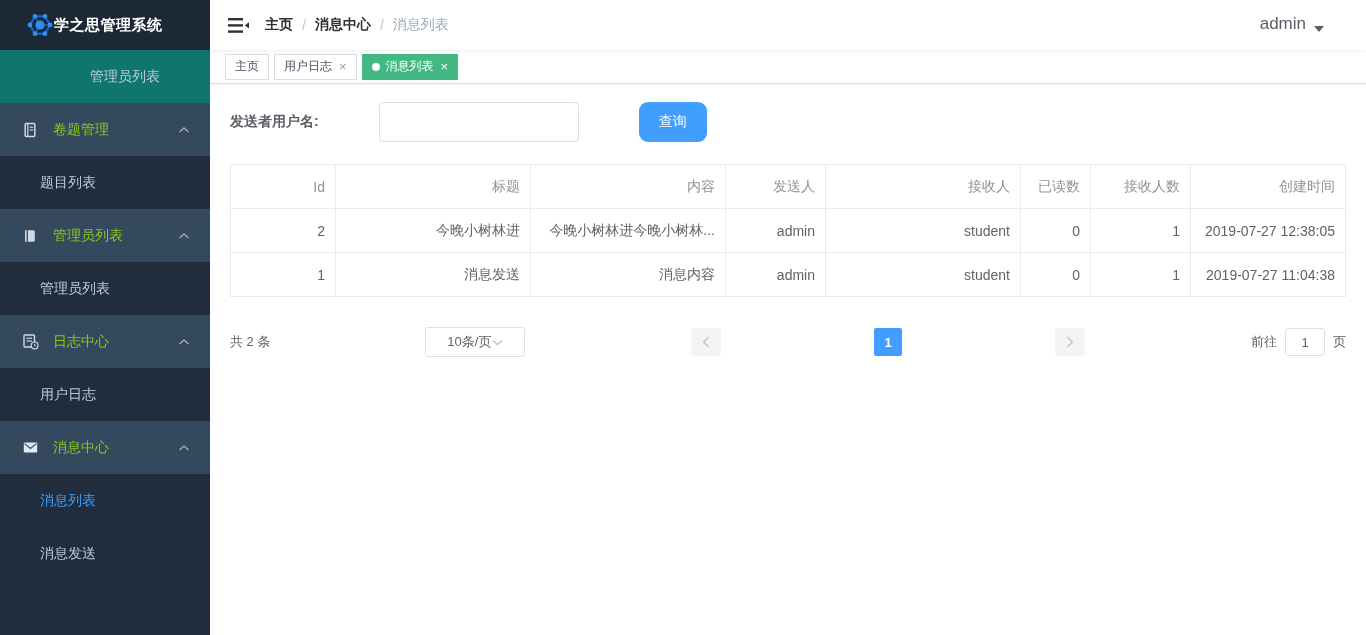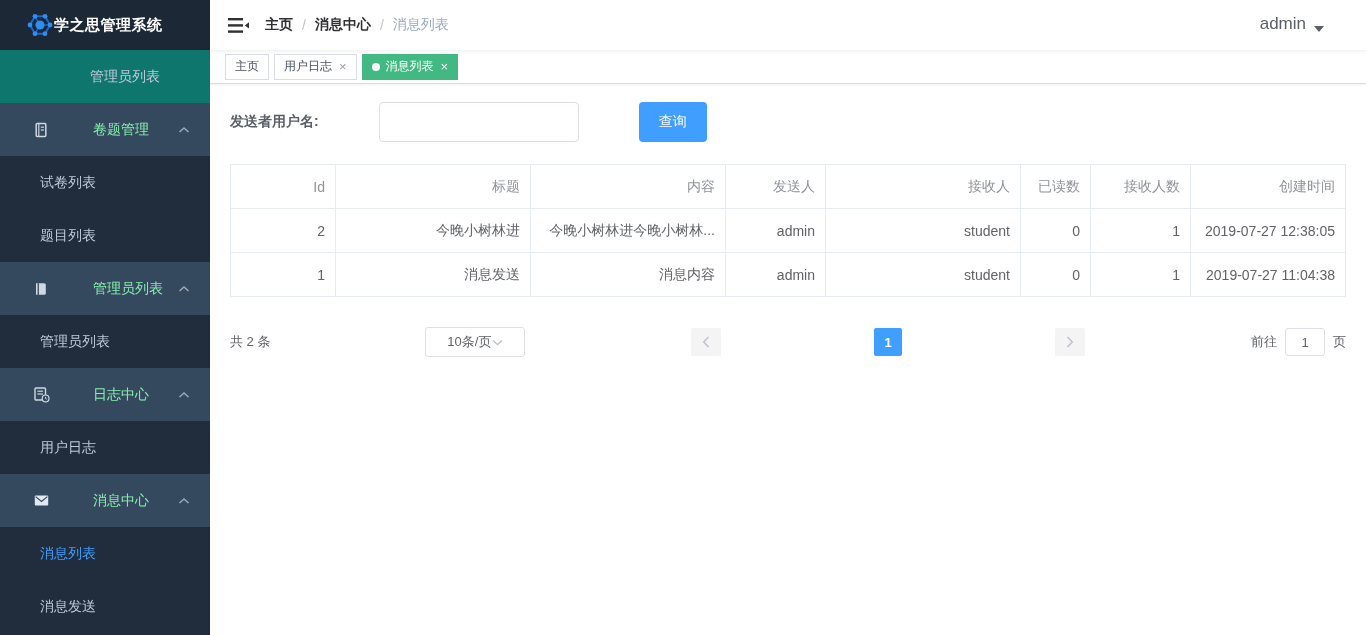--- a/index.html
+++ b/index.html
@@ -8,21 +8,21 @@
   .app { display:flex; width:1366px; height:635px; }
 
   
   .sidebar { width:210px; flex-shrink:0; background:#212d3d; overflow:hidden; }
   .logo-row { height:50px; background:#1d2837; display:flex; align-items:center;
     justify-content:flex-start; padding-left:26px; cursor:pointer; }
   .logo-title { color:#fff; font-weight:bold; font-size:15px; letter-spacing:.5px; }
   .menu-item { height:53px; display:flex; align-items:center; font-size:14px;
     cursor:pointer; color:#bfcbd9; position:relative; }
   .menu-item.top  { padding-left:40px; background:#0f766e;justify-content:center; }
-  .menu-item.group{ padding-left:32px; background:#34495e; color:#86efac;gap:29px; }
+  .menu-item.group{ padding-left:21px; background:#34495e; color:#84cc16; }
   .menu-item.sub  { padding-left:40px; background:#212d3d; }
   .menu-item.active { color:#409EFF; }
   .menu-icon { width:18px; height:18px; margin-right:14px; display:inline-flex;
     align-items:center; justify-content:center; }
   .chevron { position:absolute; right:20px; top:50%; transform:translateY(-50%); display:flex; }
 
   
   .main { flex:1; display:flex; flex-direction:column; background:#fff; min-width:0; }
 
   .navbar { height:50px; display:flex; align-items:center; padding:0 16px;
@@ -49,21 +49,21 @@
   .tab .close { font-size:13px; line-height:1; color:#9aa0a8; margin-left:1px; }
   .tab.active .close { color:#fff; }
 
   
   .app-container { flex:1; padding:18px 20px; background:#fff; }
   .filter-row { display:flex; align-items:center;gap:48px; }
   .filter-label { font-size:14px; font-weight:bold; color:#5a5e66; margin-right:12px; }
   .search-input { width:200px; height:40px; border:1px solid #dcdfe6; border-radius:4px;
     padding:0 15px; font-size:14px; color:#606266; outline:none; }
   .query-btn { margin-left:12px; height:40px; padding:0 20px; background:#409EFF;
-    color:#fff; border:none; border-radius:4px; font-size:14px; cursor:pointer; }
+    color:#fff; border:none; border-radius:9px; font-size:14px; cursor:pointer; }
 
   table { width:100%; border-collapse:collapse; table-layout:fixed;
     margin-top:22px; font-size:14px; }
   th,td { border:1px solid #e7ebf3; height:44px; padding:0 10px 0 14px;
     text-align:right; overflow:hidden; white-space:nowrap; text-overflow:ellipsis;
     font-weight:normal; }
   th { color:#909399; }
   td { color:#606266; }
 
   .pagination { margin-top:30px; display:flex; align-items:center;
@@ -118,23 +118,20 @@
           <line x1="7.8" y1="5.2" x2="11" y2="5.2" stroke="#cfd8e3" stroke-width="1.2"></line>
           <line x1="7.8" y1="8" x2="11" y2="8" stroke="#cfd8e3" stroke-width="1.2"></line>
         </svg>
       </span>
       <span>卷题管理</span>
       <span class="chevron">
         <svg width="12" height="8" viewBox="0 0 12 8">
             <polyline points="1.5,6 6,2 10.5,6" fill="none" stroke="#9aa6b5" stroke-width="1.6"></polyline>
           </svg>
       </span>
-    </div>
-    <div class="menu-item sub">
-      <span>试卷列表</span>
     </div>
     <div class="menu-item sub">
       <span>题目列表</span>
     </div>
 
     <div class="menu-item group">
       <span class="menu-icon">
         <svg width="16" height="16" viewBox="0 0 16 16">
           <path d="M3 2.2 h8.2 a1.6 1.6 0 0 1 1.6 1.6 v8.4 a1.6 1.6 0 0 1 -1.6 1.6 H3 z" fill="#cfd8e3"></path>
           <rect x="4.6" y="2.2" width="1.3" height="11.8" fill="#34495e"></rect>

